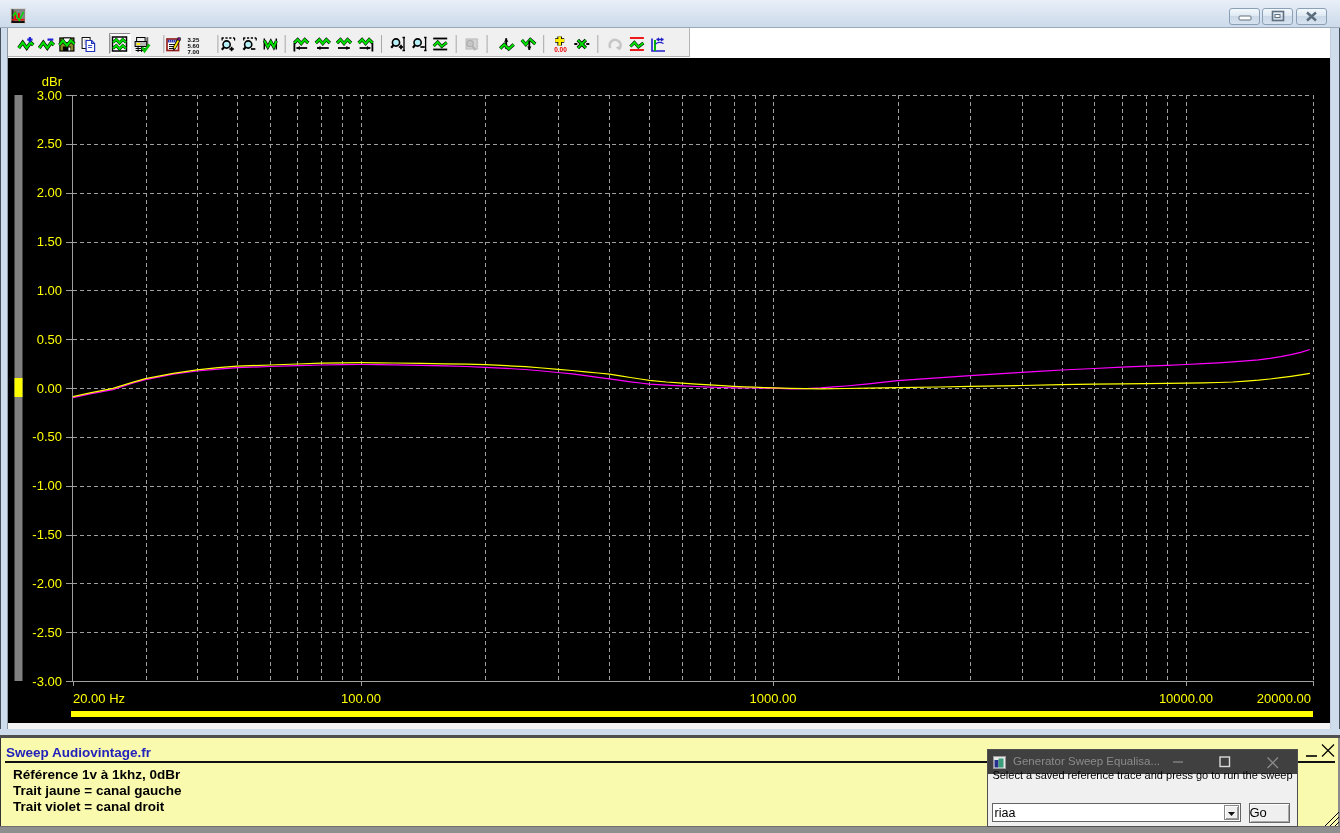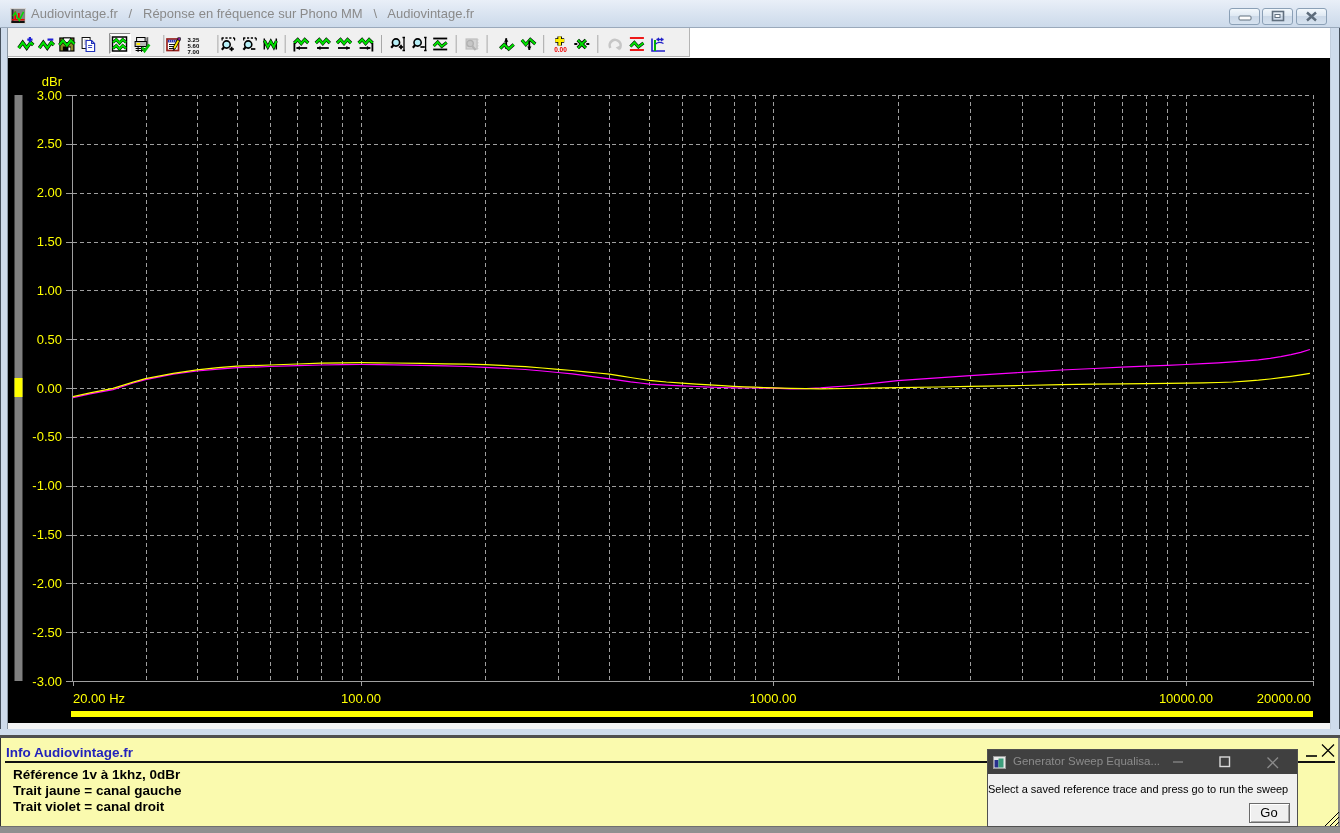--- a/index.html
+++ b/index.html
@@ -10,21 +10,20 @@
   <div class="abs" style="left:0;top:0;width:1340px;height:28px;background:linear-gradient(180deg,#e9eff8,#dae4f1 50%,#ccdaea);border-bottom:1px solid #9aa9bb">
     <svg width="16" height="16" style="position:absolute;left:10px;top:8px">
         <rect x="0" y="0" width="16" height="16" fill="#d6d6d6"></rect>
         <rect x="1" y="1" width="14" height="14" fill="#858585"></rect>
         <rect x="1.5" y="13" width="13" height="2" fill="#111"></rect>
         <path d="M2.8,1.5 v11.5" stroke="#111" stroke-width="1.2" fill="none"></path>
         <path d="M2,11.7 h12.5" stroke="#f00000" stroke-width="1.5"></path>
         <path d="M5.3,3.5 v8 M8.8,5 v6.5" stroke="#f00000" stroke-width="1.8"></path>
         <path d="M3,8 l2.3,-3.5 l2,5 l2,2.8 l4.2,-8.5" stroke="#00dd00" stroke-width="1.5" fill="none"></path>
       </svg>
-    <div class="abs" style="left:31px;top:6px;font-size:13px;color:#8a8a8a;white-space:pre">Audiovintage.fr   /   Réponse en fréquence sur Phono MM   \   Audiovintage.fr</div>
     <div style="position:absolute;left:1229px;top:8px;width:31px;height:17px;border:1px solid #8ba0b6;border-radius:3px;background:linear-gradient(180deg,#f3f8fc,#dfe9f3 45%,#ccd9e8 50%,#d6e2ef);box-sizing:border-box"><svg width="29" height="15">
           <rect x="9" y="7" width="12" height="4" rx="1" fill="#fdfdfd" stroke="#61707f" stroke-width="1"></rect>
         </svg></div>
       <div style="position:absolute;left:1262px;top:8px;width:31px;height:17px;border:1px solid #8ba0b6;border-radius:3px;background:linear-gradient(180deg,#f3f8fc,#dfe9f3 45%,#ccd9e8 50%,#d6e2ef);box-sizing:border-box"><svg width="29" height="15">
           <rect x="9.5" y="2.5" width="11" height="9" fill="none" stroke="#61707f" stroke-width="1.6"></rect>
           <rect x="12" y="5.5" width="5" height="3" fill="#fdfdfd" stroke="#61707f" stroke-width="1"></rect>
         </svg></div>
       <div style="position:absolute;left:1296px;top:8px;width:31px;height:17px;border:1px solid #8ba0b6;border-radius:3px;background:linear-gradient(180deg,#f3f8fc,#dfe9f3 45%,#ccd9e8 50%,#d6e2ef);box-sizing:border-box"><svg width="29" height="15">
           <path d="M10,3.5 L19,11.5 M19,3.5 L10,11.5" stroke="#5d6c7b" stroke-width="2.4"></path>
         </svg></div>
@@ -308,21 +307,21 @@
 <text x="1303" y="645" text-anchor="end">20000.00</text>
 </g>
 <rect x="63" y="653" width="1242" height="6" fill="#ffff00"></rect>
 </svg>
 
   <div class="abs" style="left:8px;top:723px;width:1322px;height:6px;background:#f4f4f4"></div>
   <div class="abs" style="left:0;top:729px;width:1340px;height:6px;background:#cfdcec"></div>
   <div class="abs" style="left:0;top:735px;width:1340px;height:3px;background:#4f4f4f"></div>
 
   <div class="abs" style="left:0;top:738px;width:1340px;height:88px;background:#fafaae;border-left:1px solid #333;border-right:2.5px solid #8a8a8a">
-    <div class="abs" style="left:5px;top:7px;font-size:13.5px;font-weight:bold;color:#2222bb">Info Audiovintage.fr</div>
+    <div class="abs" style="left:5px;top:7px;font-size:13.5px;font-weight:bold;color:#2222bb">Sweep Audiovintage.fr</div>
     <div class="abs" style="left:4px;top:23px;width:1330px;height:1.5px;background:#111"></div>
     <div class="abs" style="left:12px;top:29px;font-size:13.5px;font-weight:bold;color:#000;line-height:16px">Référence 1v à 1khz, 0dBr<br>Trait jaune = canal gauche<br>Trait violet = canal droit</div>
     <svg width="40" height="20" style="position:absolute;left:1298px;top:5px">
         <line x1="7" y1="13" x2="18" y2="13" stroke="#000" stroke-width="1.6"></line>
         <path d="M23,1.5 L35,13.5 M35,1.5 L23,13.5" stroke="#000" stroke-width="1.2"></path>
       </svg>
     <svg width="20" height="20" style="position:absolute;left:1320px;top:72px">
         <path d="M2,18 L18,2 M7,18 L18,7 M12,18 L18,12" stroke="#000" stroke-width="1"></path>
       </svg>
   </div>
@@ -340,15 +339,23 @@
     <svg width="12" height="12" style="position:absolute;left:184px;top:3px">
           <line x1="1" y1="9" x2="11" y2="9" stroke="#7a7a7a" stroke-width="1.6"></line>
         </svg>
     <svg width="12" height="12" style="position:absolute;left:231px;top:6px">
           <rect x="1" y="1" width="9.5" height="9.5" fill="none" stroke="#d9d9d9" stroke-width="1.4"></rect>
         </svg>
     <svg width="14" height="14" style="position:absolute;left:278px;top:6px">
           <path d="M1.5,1.5 L12,12 M12,1.5 L1.5,12" stroke="#8b8b8b" stroke-width="1.3"></path>
         </svg>
   </div>
-  <div style="position:absolute;left:0;top:33px;width:100%;font:11px 'Liberation Sans',sans-serif;color:#000;white-space:nowrap">Select a saved reference trace and press go to run the sweep</div>
-  <div style="position:absolute;left:260.5px;top:52.5px;width:41px;height:20px;background:#efefef;border:1.5px solid #6a6a6a;box-sizing:border-box;box-shadow:inset 1px 1px 0 #fff,inset -1px -1px 0 #a8a8a8;text-align:center;font:13px 'Liberation Sans',sans-serif;color:#000;line-height:17px">Go</div>
+  <div style="position:absolute;left:0;top:19px;width:100%;text-align:center;font:11px 'Liberation Sans',sans-serif;color:#000;white-space:nowrap">Select a saved reference trace and press go to run the sweep</div>
+  <div style="position:absolute;left:3.5px;top:53px;width:249px;height:19px;background:#fff;border:1px solid #646464;box-sizing:border-box">
+    <div style="position:absolute;left:2px;top:1.5px;font:12.5px 'Liberation Sans',sans-serif;color:#000">riaa</div>
+    <div style="position:absolute;right:1px;top:1px;width:15px;height:15px;background:#efefef;border:1px solid #888;box-sizing:border-box;box-shadow:inset 1px 1px 0 #fff,inset -1px -1px 0 #9b9b9b">
+      <svg width="13" height="13">
+            <path d="M3,5 L6.5,9 L10,5 Z" fill="#111"></path>
+          </svg>
+    </div>
+  </div>
+  <div style="position:absolute;left:260.5px;top:52.5px;width:41px;height:20px;background:#efefef;border:1.5px solid #6a6a6a;box-sizing:border-box;box-shadow:inset 1px 1px 0 #fff,inset -1px -1px 0 #a8a8a8;font:13px 'Liberation Sans',sans-serif;color:#000;line-height:17px">Go</div>
 </div>
 </div>
 </body></html>

